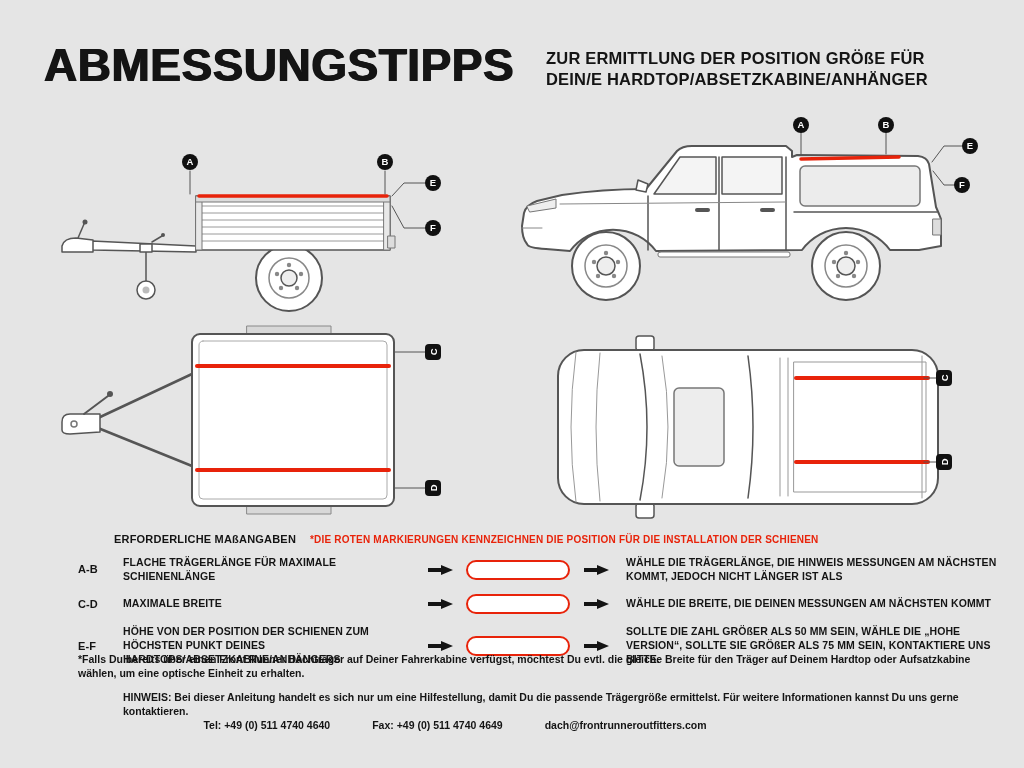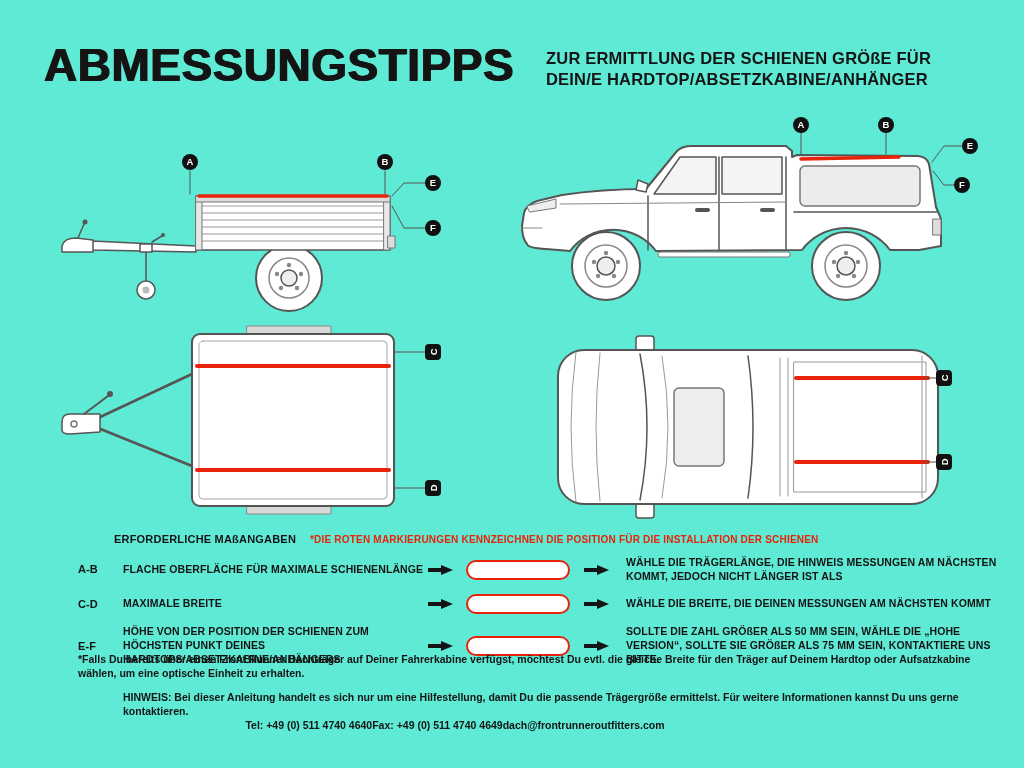--- a/index.html
+++ b/index.html
@@ -2,21 +2,21 @@
 <html style="--red: #e8230a; --ink: #141414; --line: #555555;"><head>
 <meta charset="utf-8">
 <style>
   :root{
     --red:#e8230a;
     --ink:#141414;
     --line:#555555;
   }
   *{box-sizing:border-box;margin:0;padding:0;}
   body{background:#fff;font-family:"Liberation Sans",sans-serif;color:var(--ink);}
-  .page{position:relative;width:1024px;height:768px;background:#5eead4;overflow:hidden;}
+  .page{position:relative;width:1024px;height:768px;background:#e5e5e5;overflow:hidden;}
 
   .title{
     position:absolute;left:44px;top:42px;
     font-size:46px;font-weight:bold;letter-spacing:0.5px;line-height:1;
     text-shadow:0.7px 0 0 currentColor,-0.7px 0 0 currentColor;
   }
   .subtitle{
     position:absolute;left:546px;top:48px;width:430px;
     font-size:16.5px;font-weight:bold;line-height:1.3;letter-spacing:0.2px;
   }
@@ -52,32 +52,32 @@
   .footnote{
     position:absolute;left:78px;top:652px;width:906px;
     font-size:10.5px;font-weight:bold;line-height:1.35;
   }
   .hinweis{
     position:absolute;left:78px;top:690px;width:920px;
     font-size:10.5px;font-weight:bold;line-height:1.35;padding-left:45px;
   }
   .contact{
     position:absolute;left:0;top:719px;width:910px;
-    display:flex;justify-content:center;
+    display:flex;justify-content:center;gap:42px;
     font-size:10.5px;font-weight:bold;
   }
 </style>
 </head>
 <body>
 
 <div class="page">
 
   <h1 class="title">ABMESSUNGSTIPPS</h1>
   <div class="subtitle">
-    <div>ZUR ERMITTLUNG DER SCHIENEN GRÖßE FÜR</div>
+    <div>ZUR ERMITTLUNG DER POSITION GRÖßE FÜR</div>
     <div>DEIN/E HARDTOP/ABSETZKABINE/ANHÄNGER</div>
   </div>
 
   <svg class="art" width="1024" height="768" viewBox="0 0 1024 768">
 
     <g stroke="#555" fill="none" stroke-width="1.5" stroke-linejoin="round" stroke-linecap="round">
 
       <path d="M196 246 L92 241 L92 250 L196 252 Z" fill="#fff"></path>
       <path d="M93 240 L76 238 Q64 238 62 246 L62 252 L93 252 Z" fill="#fff"></path>
       <line x1="78" y1="238" x2="84" y2="224"></line>
@@ -240,21 +240,21 @@
     </div>
 
   <section class="measure">
     <div class="measure-head">
       <span>ERFORDERLICHE MAßANGABEN</span>
       <span class="measure-note">*DIE ROTEN MARKIERUNGEN KENNZEICHNEN DIE POSITION FÜR DIE INSTALLATION DER SCHIENEN</span>
     </div>
 
     <div class="mrow">
       <span class="key">A-B</span>
-      <span>FLACHE OBERFLÄCHE FÜR MAXIMALE SCHIENENLÄNGE</span>
+      <span>FLACHE TRÄGERLÄNGE FÜR MAXIMALE SCHIENENLÄNGE</span>
       <svg class="arrow" width="26" height="12" viewBox="0 0 26 12">
           <path d="M0 4 H13 V1 L25 6 L13 11 V8 H0 Z"></path>
         </svg>
       <span class="pill"></span>
       <svg class="arrow" width="26" height="12" viewBox="0 0 26 12">
           <path d="M0 4 H13 V1 L25 6 L13 11 V8 H0 Z"></path>
         </svg>
       <span>WÄHLE DIE TRÄGERLÄNGE, DIE HINWEIS MESSUNGEN AM NÄCHSTEN KOMMT, JEDOCH NICHT LÄNGER IST ALS</span>
     </div>
 

